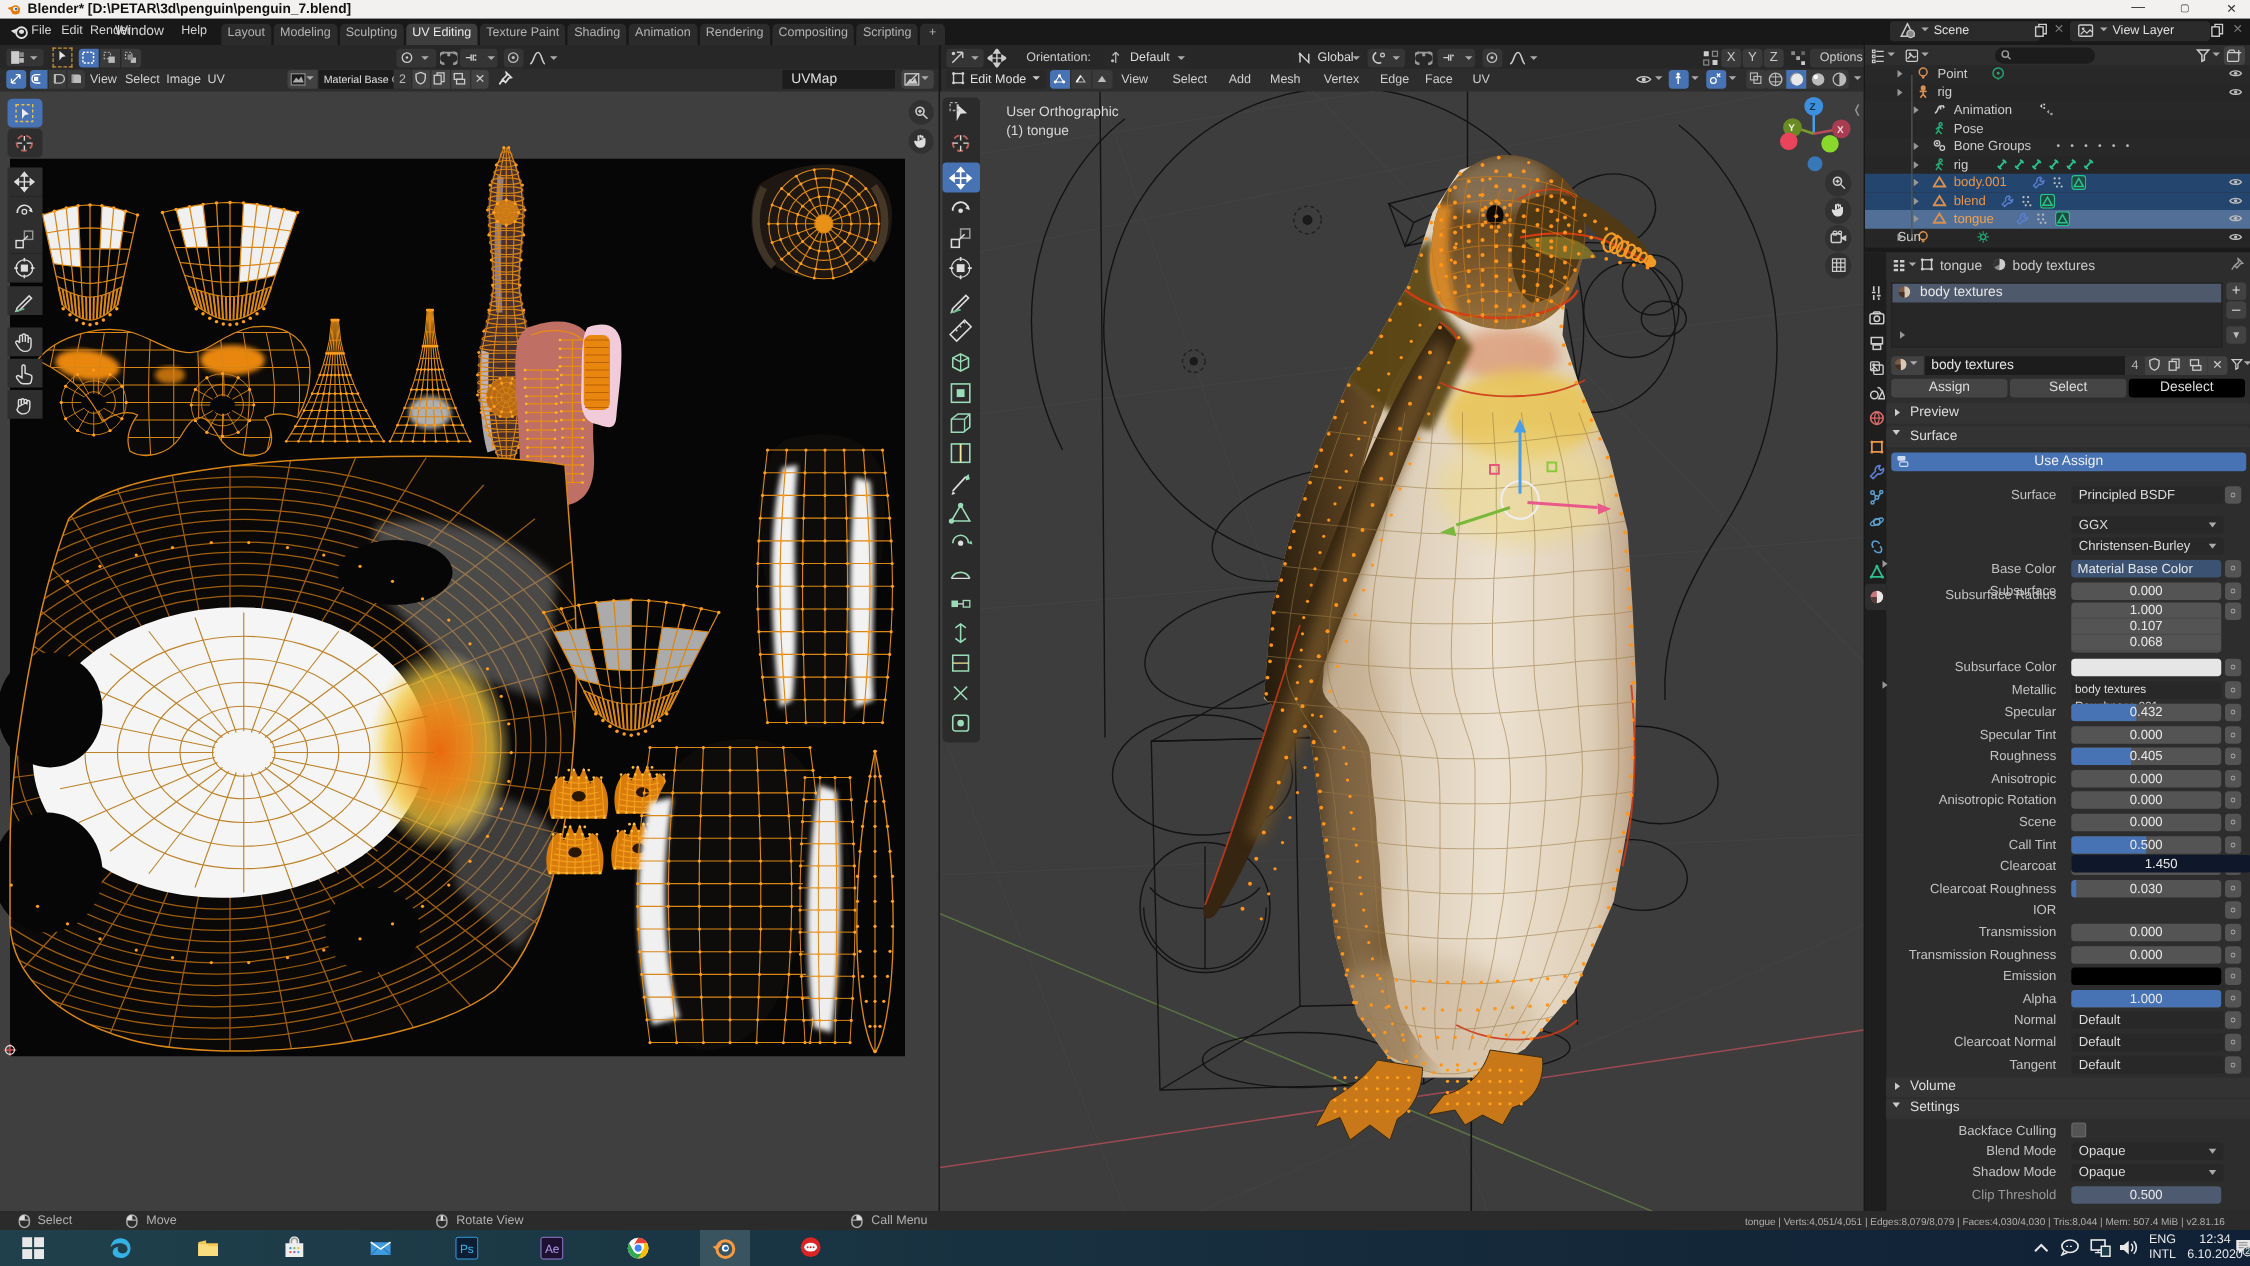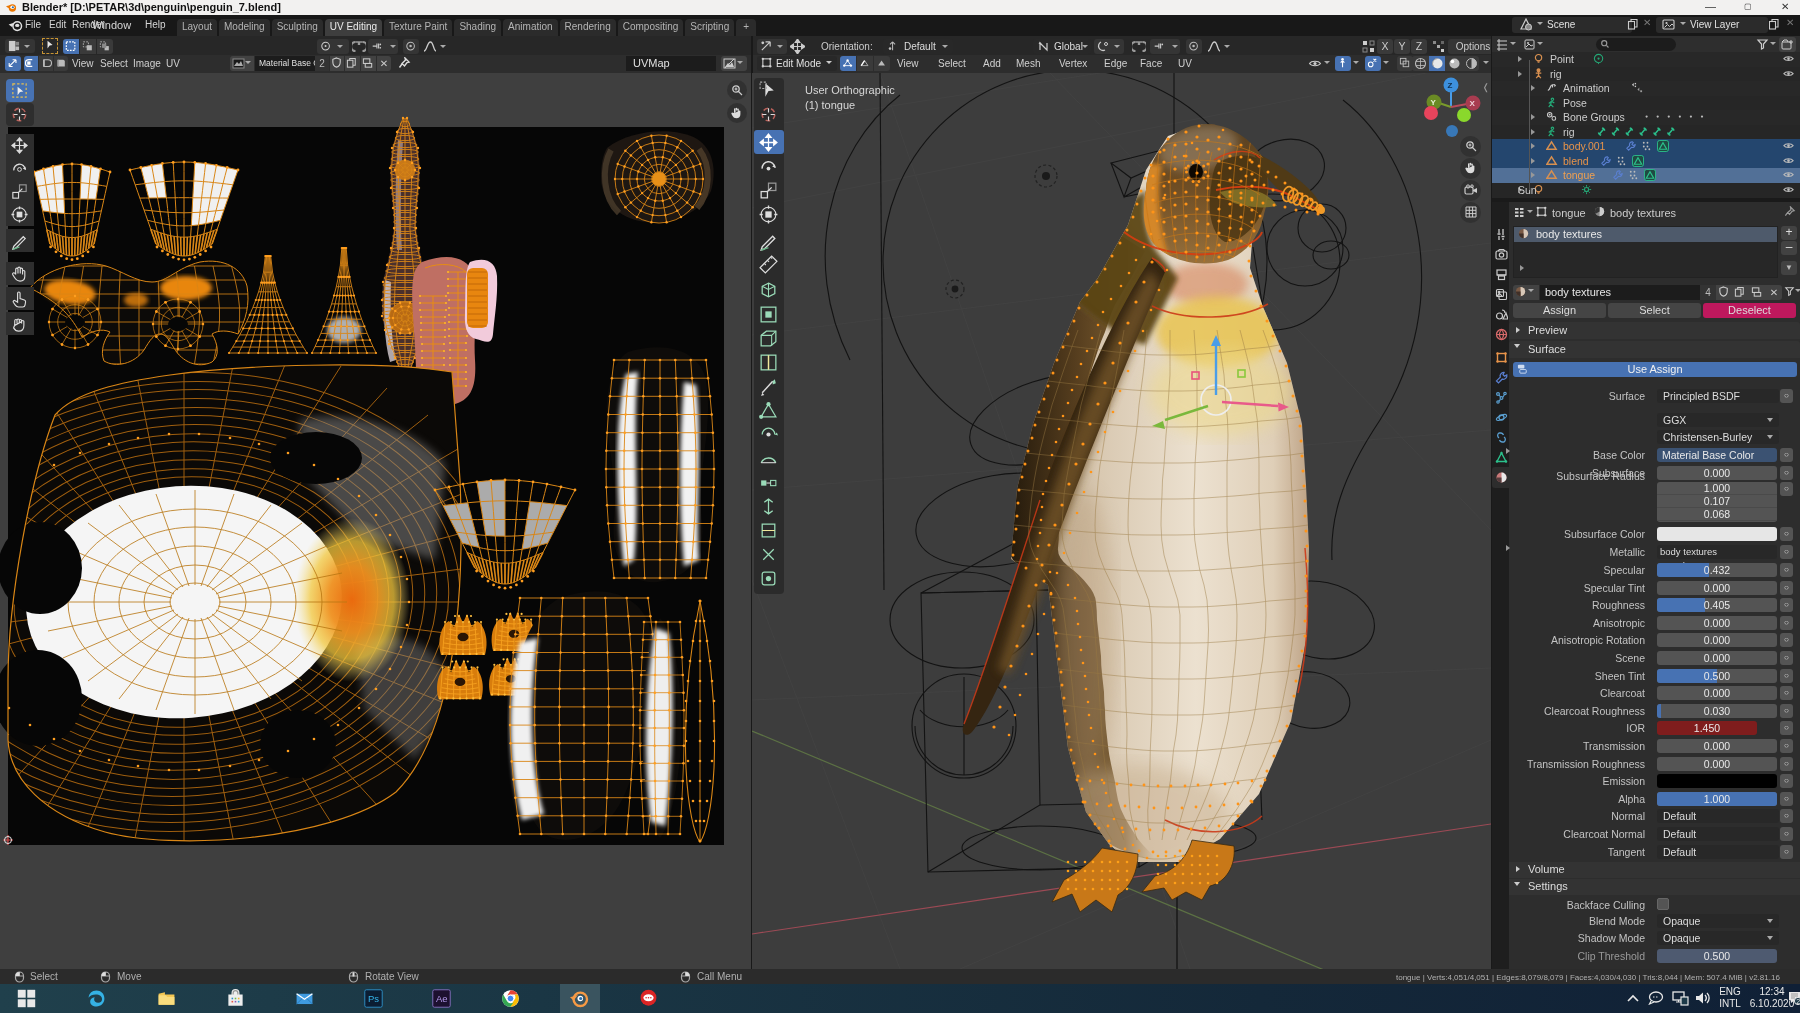--- a/index.html
+++ b/index.html
@@ -3096,21 +3096,21 @@
       <rect x="1.5" y="2" width="7" height="5" fill="none" stroke="#ccc" stroke-width="1.1"></rect>
       <rect x="3.5" y="7" width="7" height="4" fill="none" stroke="#ccc" stroke-width="1.1"></rect>
     </svg>
     <div class="abs" style="left:1766px;top:285px;width:16px;height:15px;background:#424242;border-radius:0 3px 3px 0;color:#ccc;font-size:10px;text-align:center;line-height:15px">✕</div>
     <svg class="abs" style="left:1784px;top:286px" width="11" height="11" viewBox="0 0 13 13">
       <path d="M2 2h9l-3.5 4v4l-2 1V6z" fill="none" stroke="#ccc" stroke-width="1.2"></path>
     </svg>
     <div class="abs" style="left:1795px;top:289px;width:0;height:0;border-top:3.5px solid #aaa;border-left:3px solid transparent;border-right:3px solid transparent"></div>
     <div class="abs" style="left:1513px;top:303px;width:93px;height:15px;background:#454545;border-radius:3px;color:#ddd;font-size:11px;text-align:center;line-height:15px">Assign</div>
     <div class="abs" style="left:1608px;top:303px;width:93px;height:15px;background:#454545;border-radius:3px;color:#ddd;font-size:11px;text-align:center;line-height:15px">Select</div>
-    <div class="abs" style="left:1703px;top:303px;width:93px;height:15px;background:#be185d;border-radius:3px;color:#ddd;font-size:11px;text-align:center;line-height:15px">Deselect</div>
+    <div class="abs" style="left:1703px;top:303px;width:93px;height:15px;background:#000000;border-radius:3px;color:#ddd;font-size:11px;text-align:center;line-height:15px">Deselect</div>
     <div class="abs" style="left:1509px;top:322px;width:291px;height:17px;background:#333333;border-radius:3px 3px 0 0"></div>
     <div class="abs" style="left:1516px;top:327px;width:0;height:0;border-left:4px solid #ccc;border-top:3.5px solid transparent;border-bottom:3.5px solid transparent"></div>
     <div class="abs" style="left:1528px;top:324px;font-size:11px;color:#dddddd">Preview</div>
     <div class="abs" style="left:1509px;top:341px;width:291px;height:17px;background:#333333;border-radius:3px 3px 0 0"></div>
     <div class="abs" style="left:1514px;top:344px;width:0;height:0;border-top:4px solid #ccc;border-left:3.5px solid transparent;border-right:3.5px solid transparent"></div>
     <div class="abs" style="left:1528px;top:343px;font-size:11px;color:#dddddd">Surface</div>
     <div class="abs" style="left:1513px;top:362px;width:284px;height:15px;background:#4772b3;border-radius:3px;color:#f0f0f0;font-size:11px;text-align:center;line-height:15px">Use Assign</div>
     <svg class="abs" style="left:1517px;top:363px" width="12" height="12" viewBox="0 0 13 13">
       <rect x="1" y="2" width="7" height="4" rx="1" fill="#cfdcf0"></rect>
       <rect x="3" y="7" width="7" height="4" rx="1" fill="none" stroke="#cfdcf0"></rect>
@@ -3153,31 +3153,31 @@
     <div class="obtn" style="left:1780px;top:598px">○</div>
     <div class="plabel" style="left:1500px;top:616px;width:145px;color:#c3c3c3">Anisotropic</div>
     <div class="slider" style="left:1657px;top:616px;width:120px;background:#545454"><span class="txt">0.000</span></div>
     <div class="obtn" style="left:1780px;top:616px">○</div>
     <div class="plabel" style="left:1500px;top:633px;width:145px;color:#c3c3c3">Anisotropic Rotation</div>
     <div class="slider" style="left:1657px;top:633px;width:120px;background:#545454"><span class="txt">0.000</span></div>
     <div class="obtn" style="left:1780px;top:633px">○</div>
     <div class="plabel" style="left:1500px;top:651px;width:145px;color:#c3c3c3">Scene</div>
     <div class="slider" style="left:1657px;top:651px;width:120px;background:#545454"><span class="txt">0.000</span></div>
     <div class="obtn" style="left:1780px;top:651px">○</div>
-    <div class="plabel" style="left:1500px;top:669px;width:145px;color:#c3c3c3">Sheen Tint</div>
+    <div class="plabel" style="left:1500px;top:669px;width:145px;color:#c3c3c3">Call Tint</div>
     <div class="slider" style="left:1657px;top:669px;width:120px;background:#545454"><span class="fill" style="width:50%"></span><span class="txt">0.500</span></div>
     <div class="obtn" style="left:1780px;top:669px">○</div>
     <div class="plabel" style="left:1500px;top:686px;width:145px;color:#c3c3c3">Clearcoat</div>
     <div class="slider" style="left:1657px;top:686px;width:120px;background:#545454"><span class="txt">0.000</span></div>
     <div class="obtn" style="left:1780px;top:686px">○</div>
     <div class="plabel" style="left:1500px;top:704px;width:145px;color:#c3c3c3">Clearcoat Roughness</div>
     <div class="slider" style="left:1657px;top:704px;width:120px;background:#545454"><span class="fill" style="width:3%"></span><span class="txt">0.030</span></div>
     <div class="obtn" style="left:1780px;top:704px">○</div>
     <div class="plabel" style="left:1500px;top:721px;width:145px;color:#c3c3c3">IOR</div>
-    <div class="slider" style="left:1657px;top:721px;width:100px;background:#7f1d1d"><span class="txt">1.450</span></div>
+    <div class="slider" style="left:1657px;top:684px;width:144px;background:#0f172a"><span class="txt">1.450</span></div>
     <div class="obtn" style="left:1780px;top:721px">○</div>
     <div class="plabel" style="left:1500px;top:739px;width:145px;color:#c3c3c3">Transmission</div>
     <div class="slider" style="left:1657px;top:739px;width:120px;background:#545454"><span class="txt">0.000</span></div>
     <div class="obtn" style="left:1780px;top:739px">○</div>
     <div class="plabel" style="left:1500px;top:757px;width:145px;color:#c3c3c3">Transmission Roughness</div>
     <div class="slider" style="left:1657px;top:757px;width:120px;background:#545454"><span class="txt">0.000</span></div>
     <div class="obtn" style="left:1780px;top:757px">○</div>
     <div class="plabel" style="left:1500px;top:774px;width:145px;color:#c3c3c3">Emission</div>
     <div class="abs" style="left:1657px;top:774px;width:120px;height:14px;background:#000;border-radius:3px"></div>
     <div class="obtn" style="left:1780px;top:774px">○</div>

